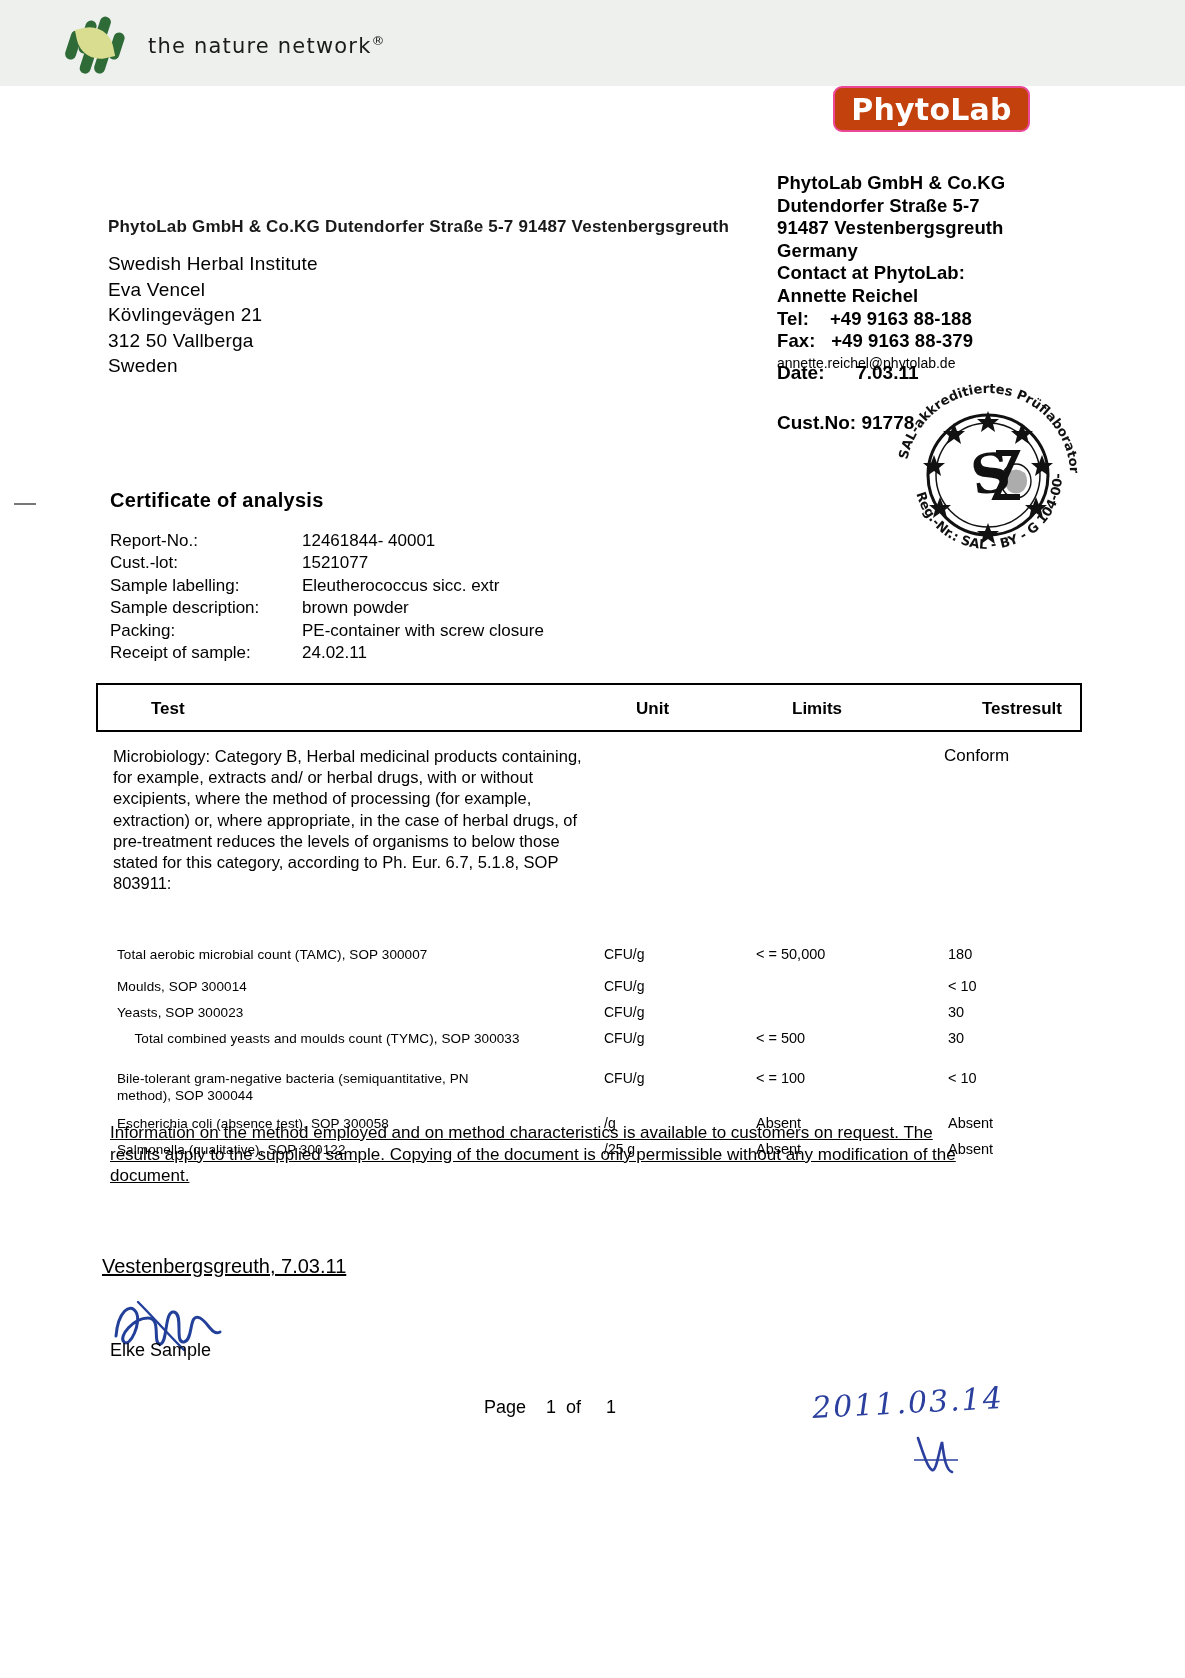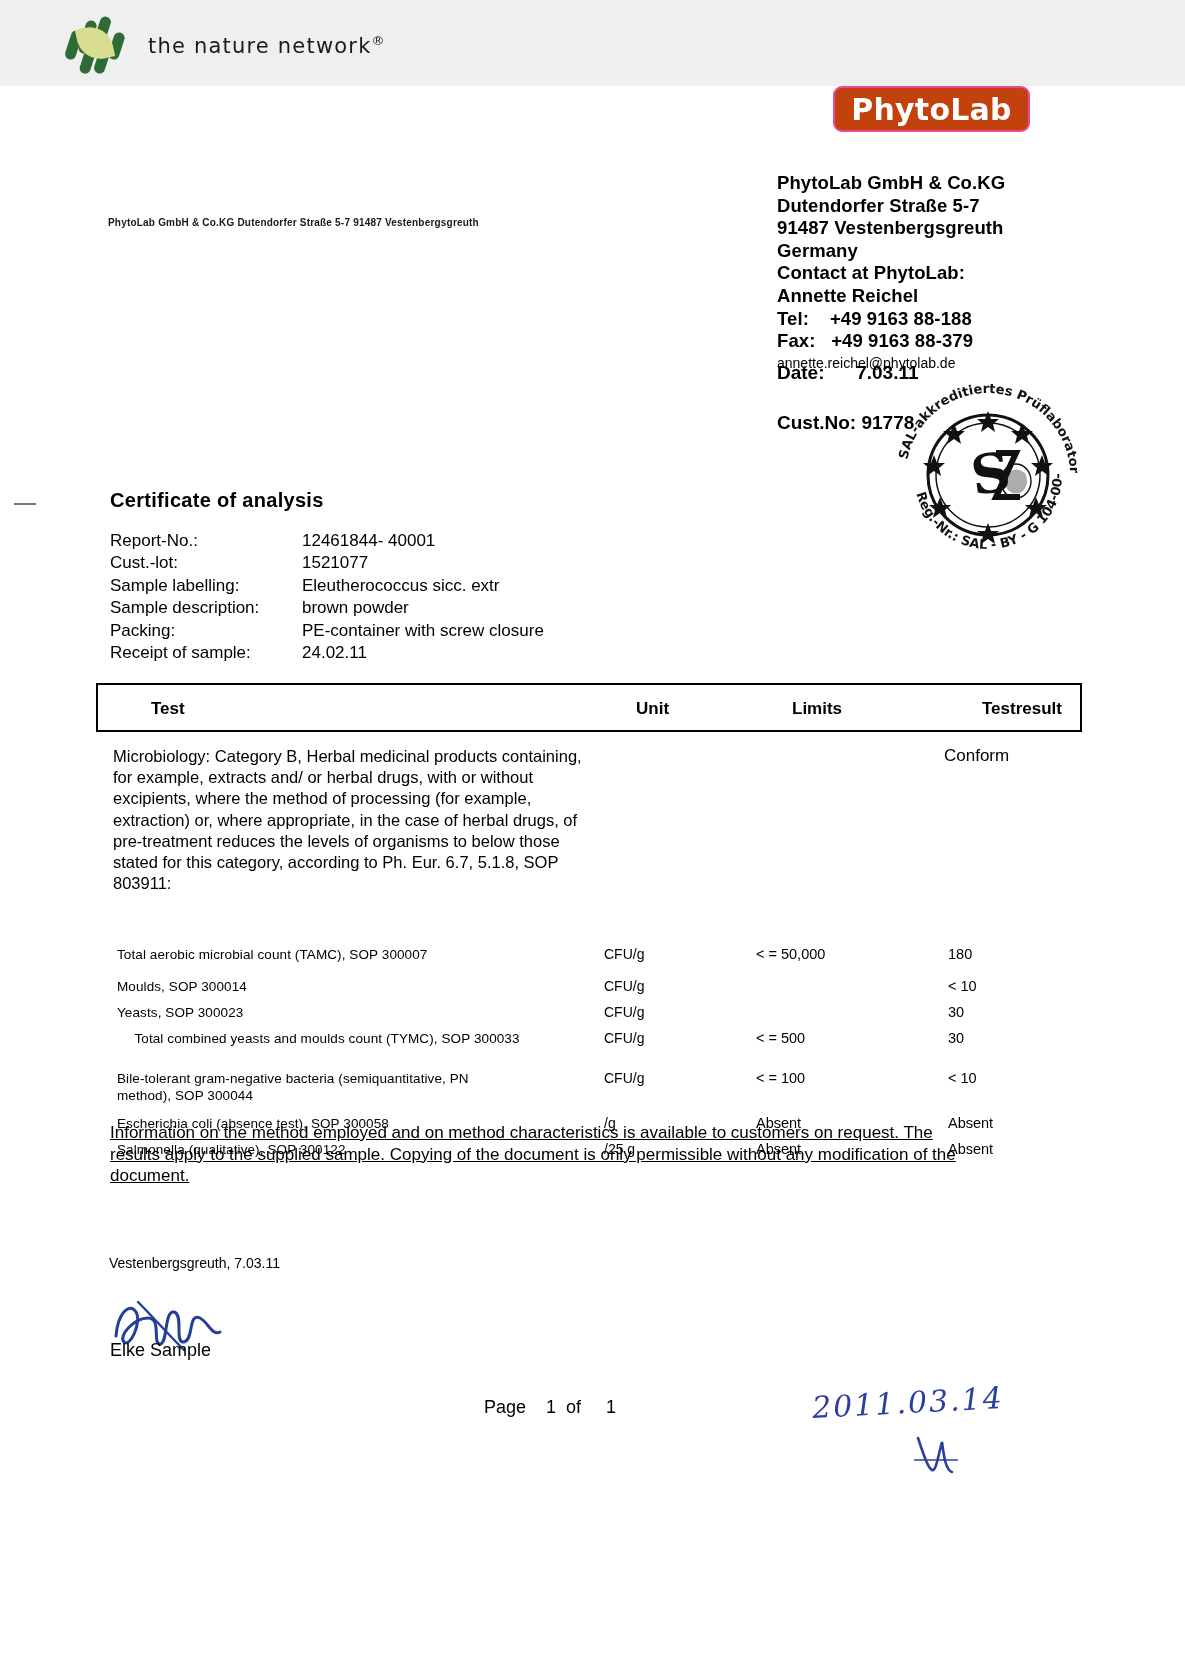--- a/index.html
+++ b/index.html
@@ -110,21 +110,21 @@
     left: 777px; top: 412px;
     font-size: 19px;
     font-weight: bold;
     white-space: pre;
   }
 
   
   #return-line {
     position: absolute;
     left: 108px; top: 217px;
-    font-size: 10px;
+    font-size: 17px;
     font-weight: bold;
     letter-spacing: 0.2px;
     color: #1a1a1a;
   }
   #recipient {
     position: absolute;
     left: 108px; top: 251px;
     font-size: 19px;
     line-height: 25.5px;
     letter-spacing: 0.2px;
@@ -221,22 +221,23 @@
   #note {
     position: absolute;
     left: 110px; top: 1122px;
     width: 870px;
     font-size: 17px;
     line-height: 21.5px;
     text-decoration: underline;
   }
   #place-date {
     position: absolute;
-    left: 109px; top: 1255px;
-    font-size: 14px;
+    left: 102px; top: 1255px;
+    font-size: 20px;
+    text-decoration: underline;
   }
   #signer-name {
     position: absolute;
     left: 110px; top: 1340px;
     font-size: 18px;
   }
   #signature {
     position: absolute;
     left: 108px; top: 1292px;
     width: 130px; height: 70px;
@@ -333,20 +334,27 @@
         <polygon points="100,148 103,156 111,156 105,161 107,169 100,164 93,169 95,161 89,156 97,156"></polygon>
       </g>
       <text x="86" y="120" font-size="54" font-weight="bold" fill="#111" font-family="DejaVu Serif, serif" transform="rotate(-8 86 120)">S</text>
       <path d="M 108,78 L 128,78 L 108,122 L 132,122" fill="none" stroke="#111" stroke-width="6"></path>
       <ellipse cx="128" cy="106" rx="15" ry="17" fill="none" stroke="#111" stroke-width="1.4"></ellipse>
       <path d="M 119,98 q 9,-7 18,0 q 5,10 -2,18 q -7,5 -14,0 q -7,-8 -2,-18 z" fill="#111" opacity="0.35"></path>
     </svg>
   </div>
 
   <div id="return-line">PhytoLab GmbH &amp; Co.KG  Dutendorfer Straße 5-7  91487  Vestenbergsgreuth</div>
+  <div id="recipient">
+    <div>Swedish Herbal Institute</div>
+    <div>Eva Vencel</div>
+    <div>Kövlingevägen 21</div>
+    <div>312 50 Vallberga</div>
+    <div>Sweden</div>
+  </div>
 
   <div id="left-tick"></div>
 
   <div id="cert-title">Certificate of analysis</div>
   <div id="cert-fields">
       <div class="cf-row">
         <div class="cf-label">Report-No.:</div>
         <div class="cf-value">12461844- 40001</div>
       </div>
       <div class="cf-row">

